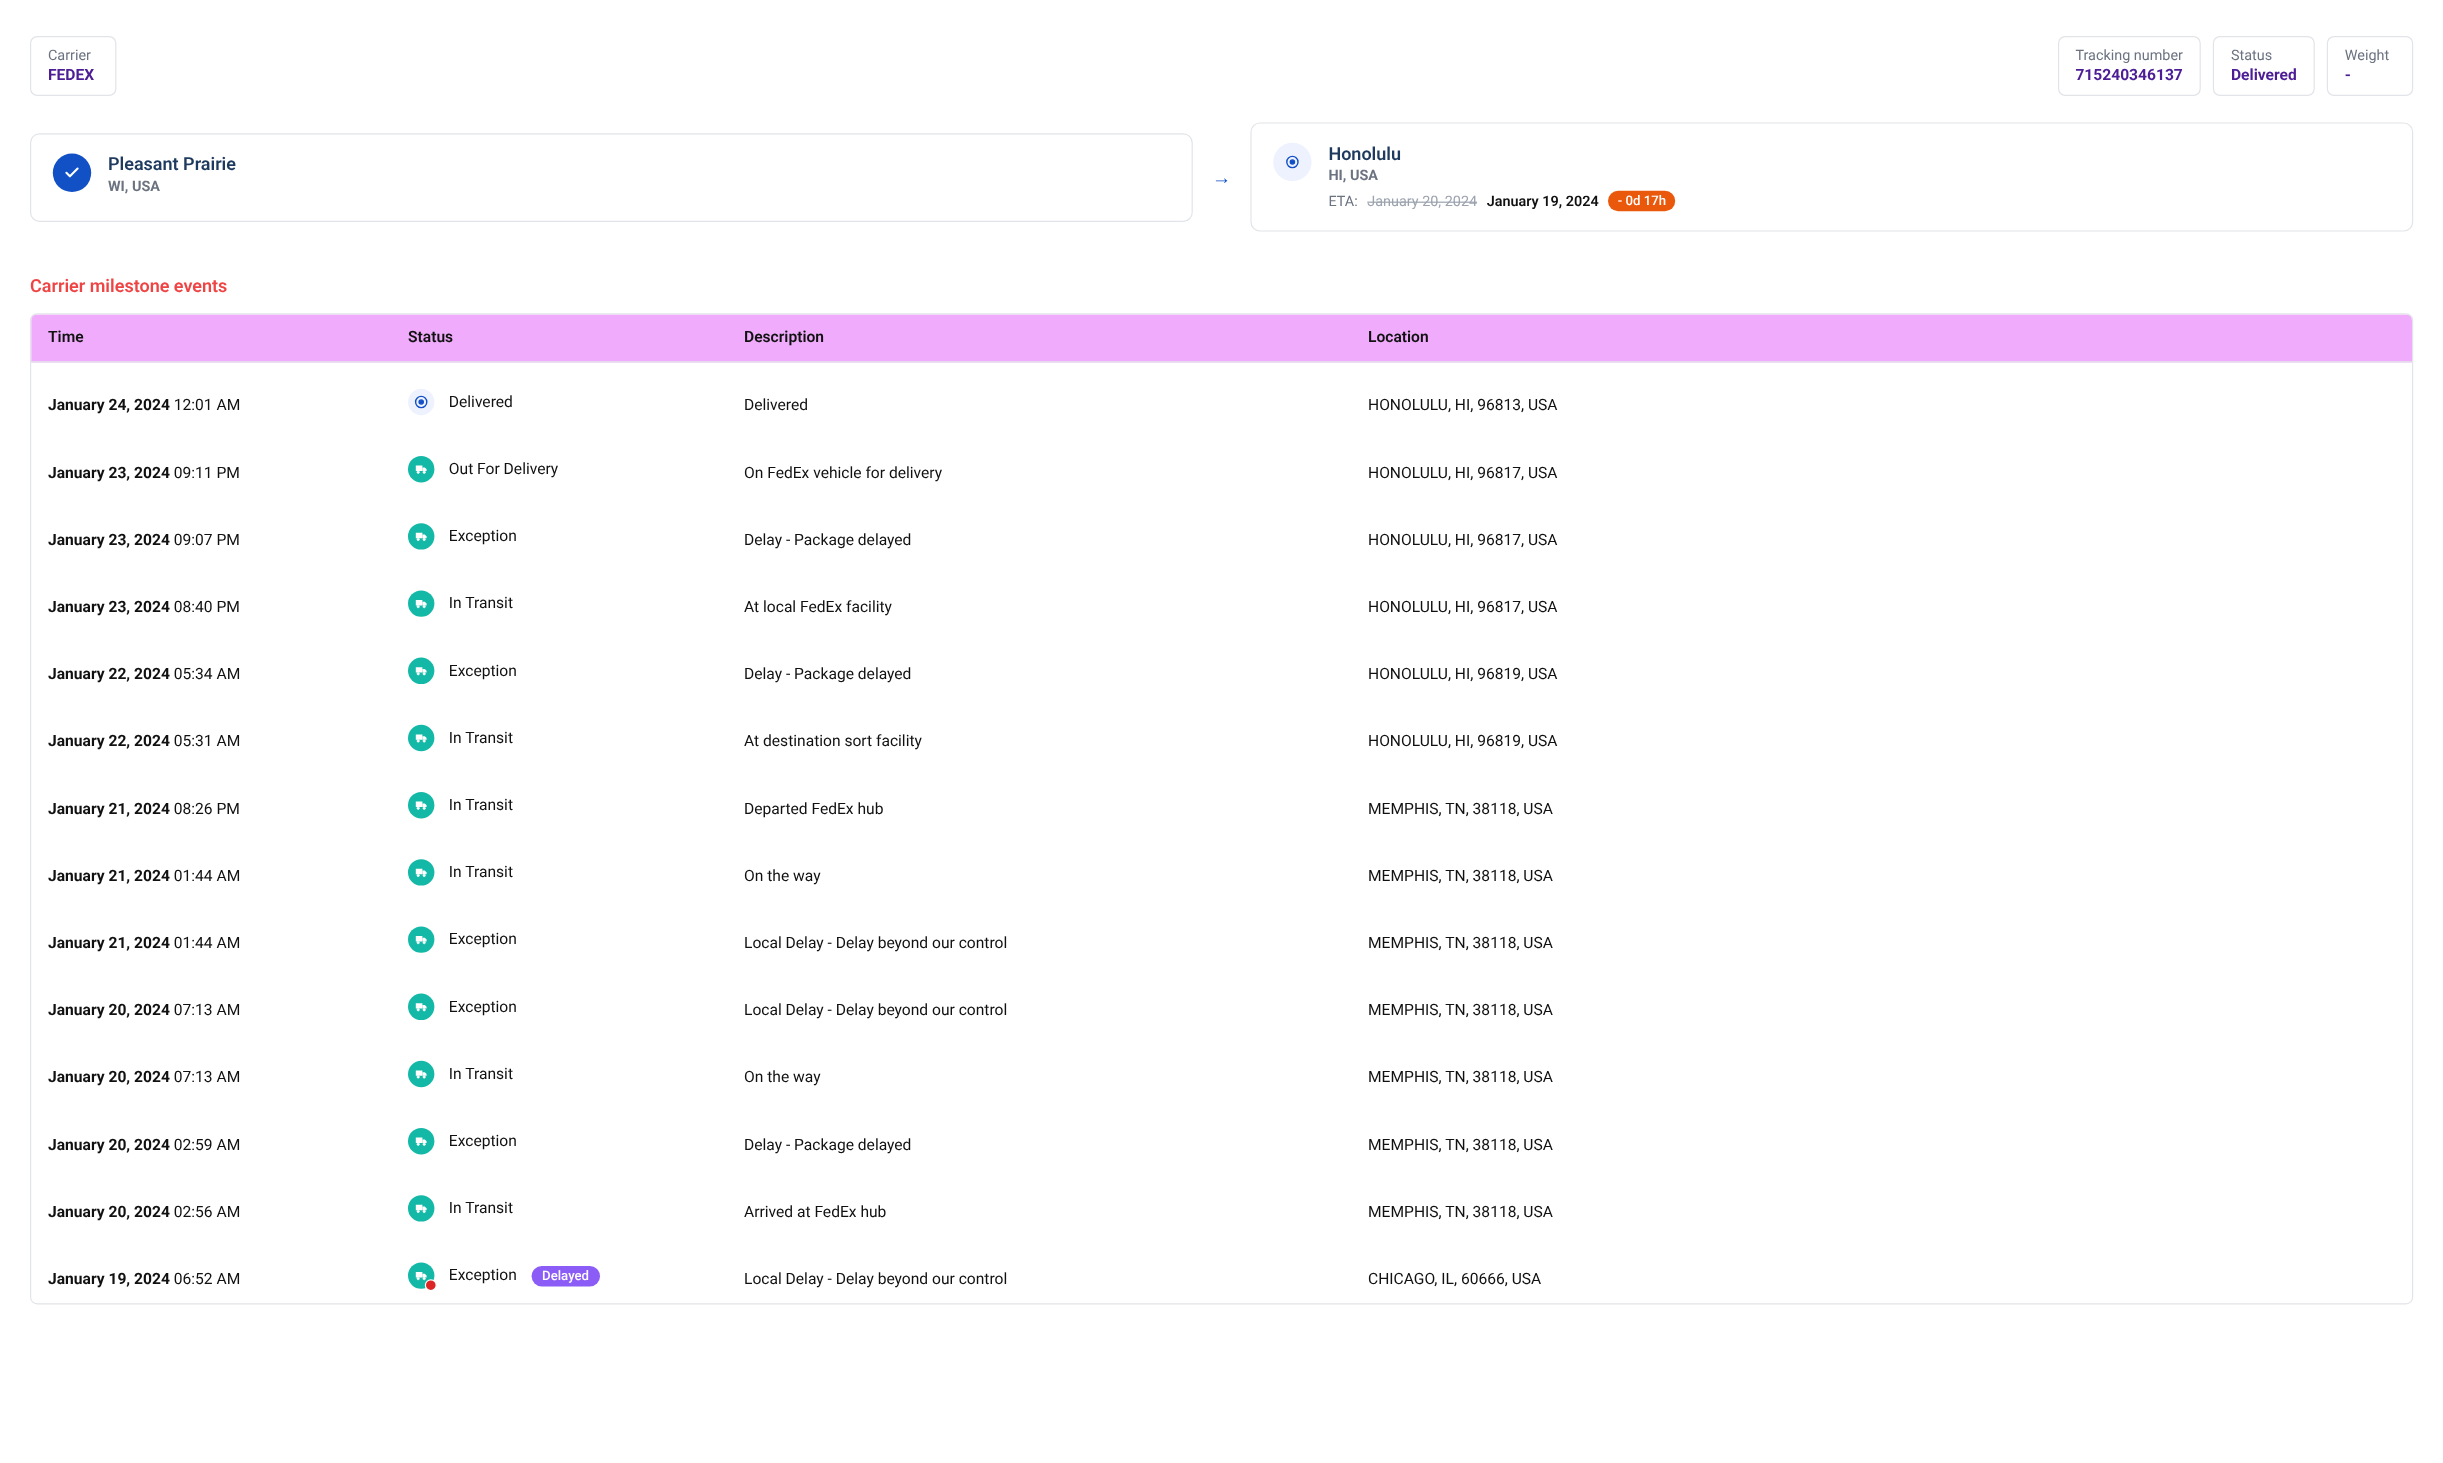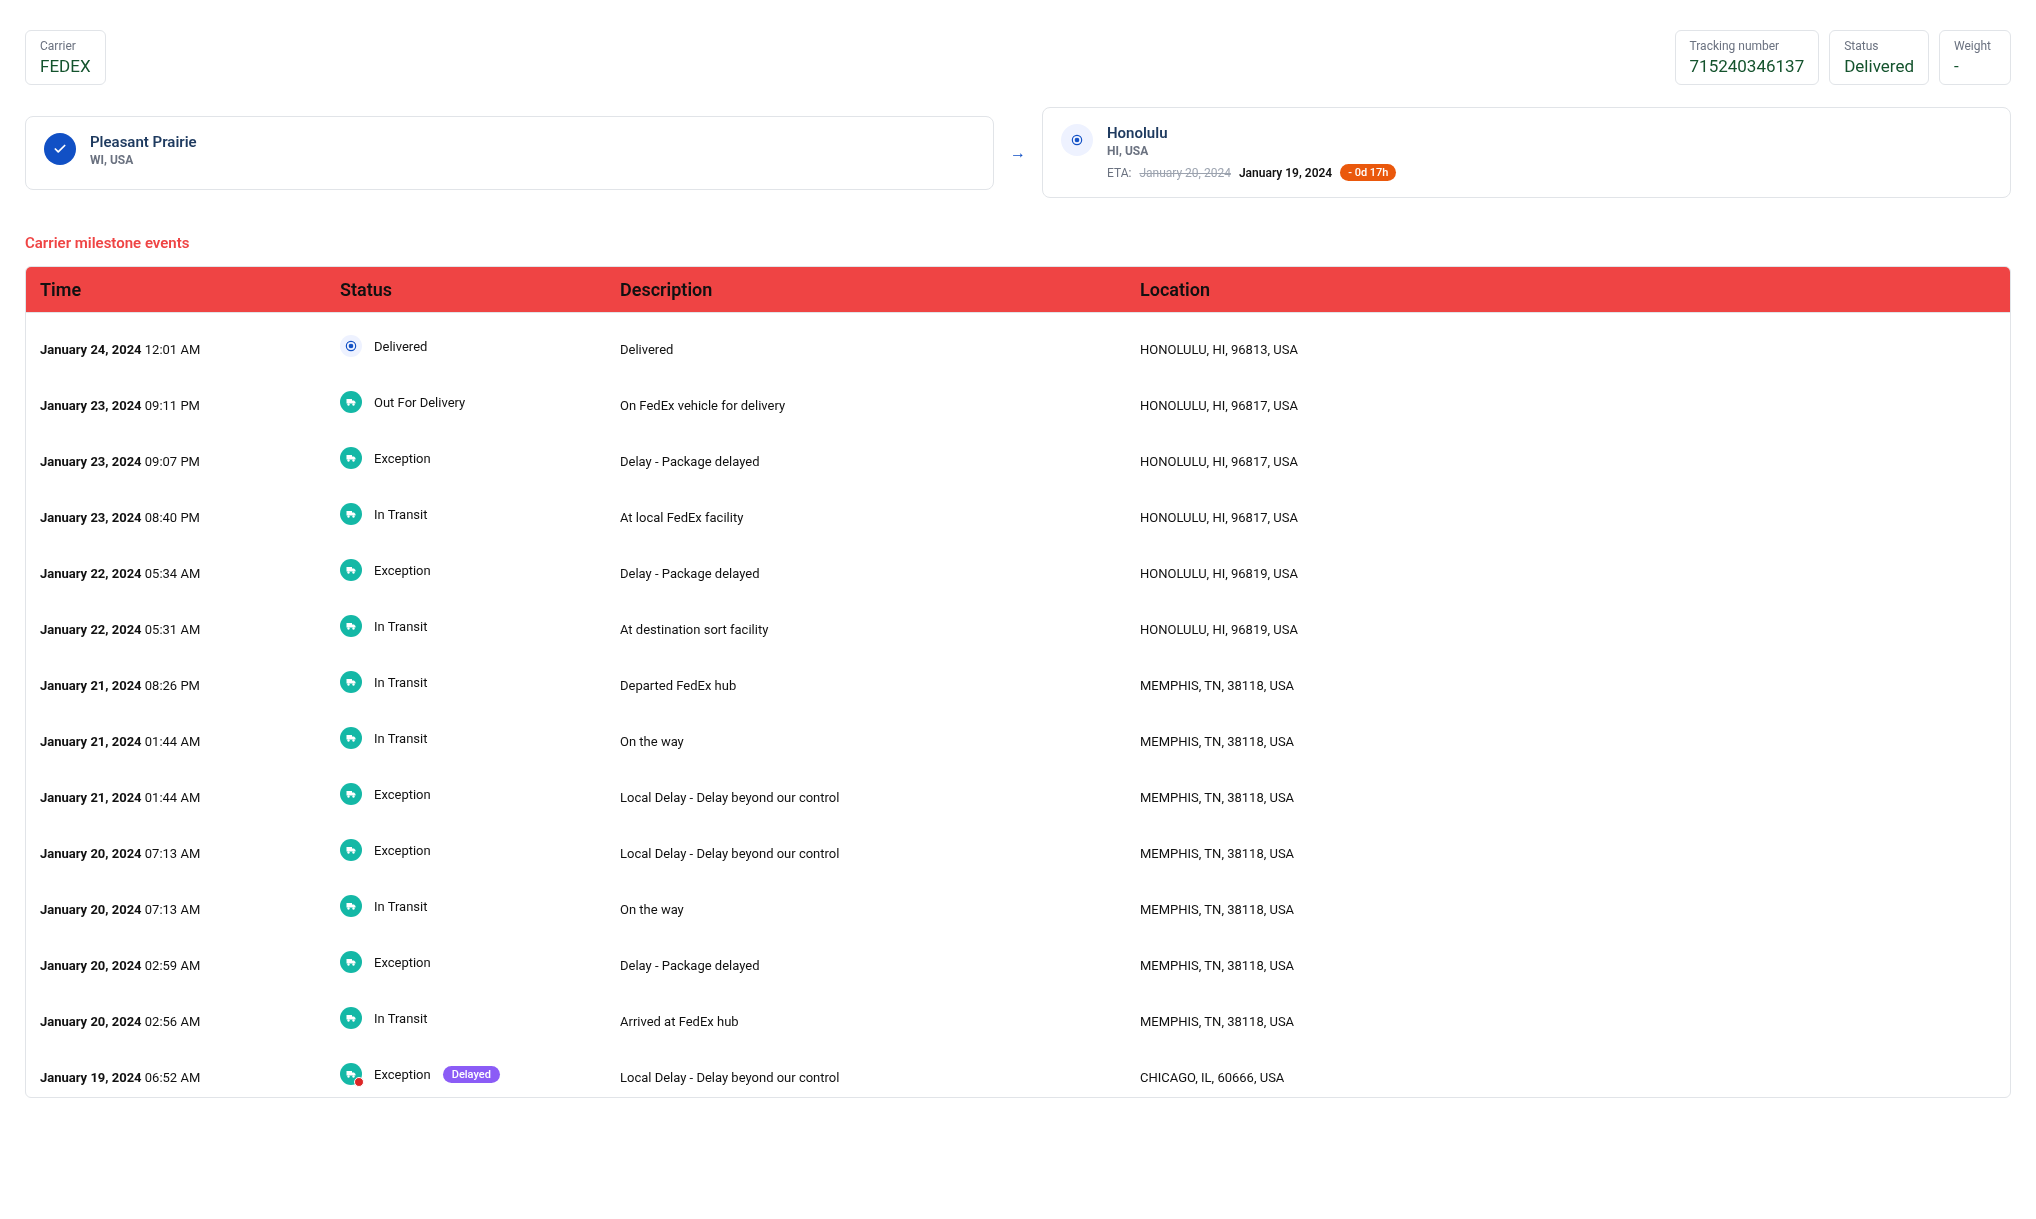--- a/index.html
+++ b/index.html
@@ -27,23 +27,23 @@
       border-radius: 6px;
       padding: 8px 14px;
       min-width: 72px;
     }
     .info-card-label {
       font-size: 12px;
       color: #6b7280;
       margin-bottom: 3px;
     }
     .info-card-value {
-      font-size: 17px;
-      font-weight: 400;
-      color: #14532d;
+      font-size: 13px;
+      font-weight: 700;
+      color: #4c1d95;
     }
 
     
     .route-row {
       display: flex;
       align-items: center;
       gap: 16px;
       margin-bottom: 36px;
     }
     .route-box {
@@ -118,24 +118,24 @@
 
     
     .events-table {
       width: 100%;
       border: 1px solid #e1e4e8;
       border-radius: 6px;
       overflow: hidden;
     }
     .events-header {
       display: flex;
-      background: #ef4444;
+      background: #f0abfc;
       border-bottom: 1px solid #e1e4e8;
       font-weight: 600;
-      font-size: 18px;
+      font-size: 13px;
       color: #111;
     }
     .events-row {
       display: flex;
       align-items: flex-end;
       font-size: 13px;
       color: #111;
       min-height: 56px;
     }
     .col-time { width: 300px; padding: 12px 14px; }

